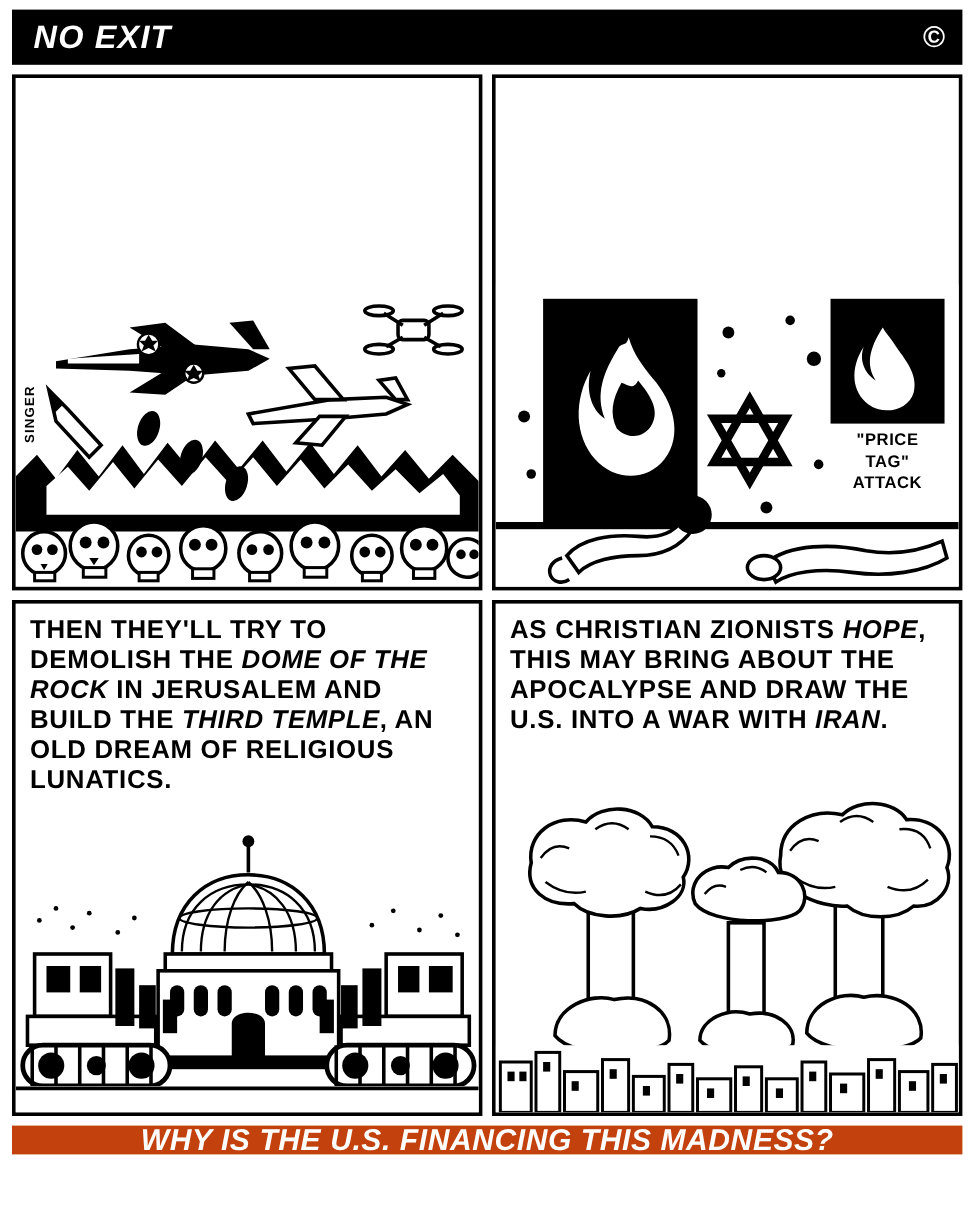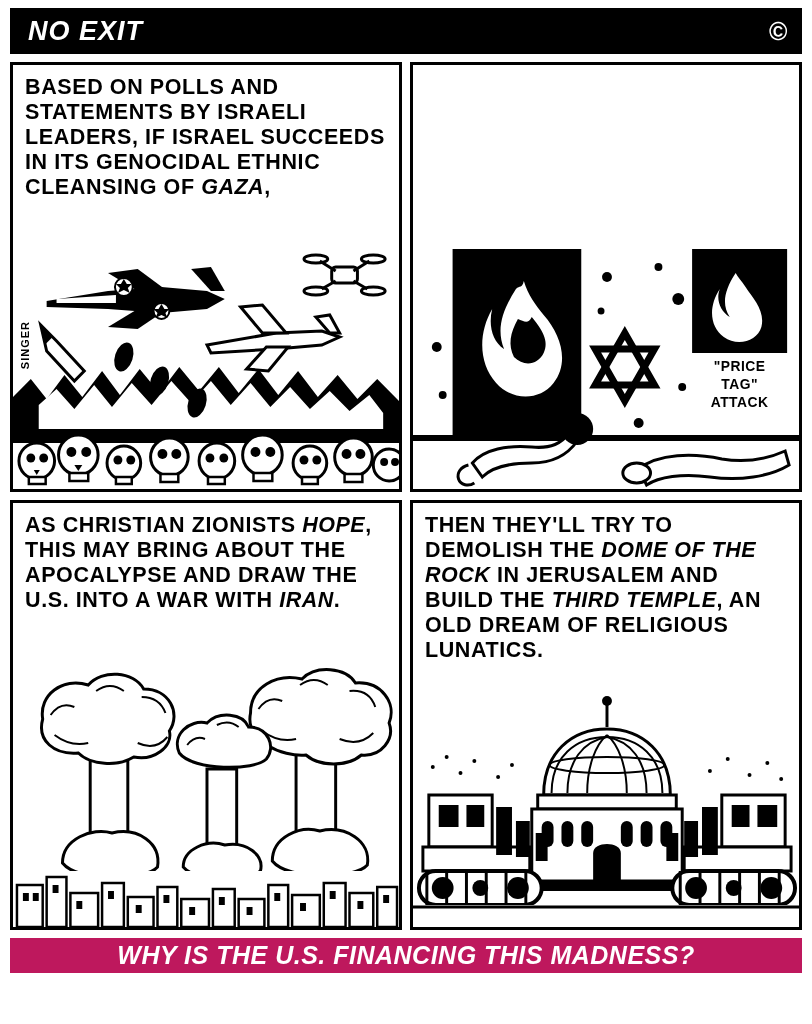--- a/index.html
+++ b/index.html
@@ -91,22 +91,22 @@
   }
   .panel-art {
     position: absolute;
     left: 0; right: 0; bottom: 0;
     z-index: 1;
   }
 
   
   .footer-bar {
     margin-top: 8px;
-    height: 35px;
-    background: #be185d;
+    height: 24px;
+    background: #c2410c;
     color: #ffffff;
     display: flex;
     align-items: center;
     justify-content: center;
     box-sizing: border-box;
   }
   .footer-text {
     font-size: 25px;
     font-weight: bold;
     font-style: italic;
@@ -147,23 +147,20 @@
   <div class="header-bar">
     <div class="header-title">NO EXIT</div>
     <div class="header-credit">
       <span class="copyright-glyph">©</span>
     </div>
   </div>
 
   <div class="panel-grid">
 
     <div class="panel">
-      <div class="panel-text">
-        <span>BASED ON POLLS AND STATEMENTS BY ISRAELI LEADERS, IF ISRAEL SUCCEEDS IN ITS GENOCIDAL ETHNIC CLEANSING OF </span><span class="em">GAZA</span><span>,</span>
-      </div>
 
       <div class="signature">SINGER</div>
 
       <div class="panel-art" style="height:260px;">
         <svg class="art-svg" viewBox="0 0 390 260" preserveAspectRatio="none">
 
           <polygon points="0,168 18,150 34,170 52,146 70,168 90,142 108,166 128,140 148,164 168,138 188,162 208,138 228,164 248,140 268,166 288,142 308,168 328,146 348,170 368,150 390,172 390,214 0,214" fill="#000"></polygon>
           <polygon points="26,176 44,160 62,180 82,156 100,178 120,154 140,176 160,152 180,174 200,152 220,176 240,154 260,178 280,158 300,180 320,162 340,182 360,166 374,184 374,200 26,200" fill="#fff"></polygon>
 
           <g>
@@ -315,89 +312,20 @@
 
           <g>
             <path d="M60,226 C72,212 96,208 120,210 C140,212 150,206 158,196 L166,204 C156,218 140,226 120,226 C100,226 80,230 70,240 Z" fill="#fff" stroke="#000" stroke-width="3"></path>
             <circle cx="166" cy="192" r="16" fill="#000"></circle>
             <path d="M56,228 c-8,2 -12,8 -10,14 c2,6 10,8 16,4" fill="#fff" stroke="#000" stroke-width="3"></path>
           </g>
 
           <g>
             <path d="M228,232 C248,216 284,216 312,222 C336,226 358,222 376,214 L380,228 C360,240 330,244 300,240 C272,236 248,240 236,248 Z" fill="#fff" stroke="#000" stroke-width="3"></path>
             <ellipse cx="226" cy="236" rx="14" ry="10" fill="#fff" stroke="#000" stroke-width="3"></ellipse>
-          </g>
-        </svg>
-      </div>
-    </div>
-
-    <div class="panel">
-      <div class="panel-text">
-        <span>AS CHRISTIAN ZIONISTS </span><span class="em">HOPE</span><span>, THIS MAY BRING ABOUT THE APOCALYPSE AND DRAW THE U.S. INTO A WAR WITH </span><span class="em">IRAN</span><span>.</span>
-      </div>
-
-      <div class="panel-art" style="height:262px;">
-        <svg class="art-svg" viewBox="0 0 390 262" preserveAspectRatio="none">
-
-          <g>
-            <rect x="286" y="70" width="40" height="130" fill="#fff" stroke="#000" stroke-width="3"></rect>
-            <path d="M240,48 C240,22 266,8 292,14 C306,0 336,2 346,18 C372,16 388,38 380,58 C386,74 372,92 352,90 C338,102 310,102 296,90 C272,92 234,76 240,48 Z" fill="#fff" stroke="#000" stroke-width="3"></path>
-            <path d="M248,44 q10,-14 24,-8 M290,20 q14,-10 28,0 M340,26 q20,-2 26,16 M252,66 q16,12 34,8 M330,74 q20,8 34,-6" fill="none" stroke="#000" stroke-width="2"></path>
-            <path d="M262,196 C262,172 290,160 310,166 C336,160 362,176 358,200 C346,214 278,216 262,196 Z" fill="#fff" stroke="#000" stroke-width="3"></path>
-          </g>
-
-          <g>
-            <rect x="196" y="104" width="30" height="100" fill="#fff" stroke="#000" stroke-width="3"></rect>
-            <path d="M168,88 C160,70 178,54 196,58 C208,46 232,48 238,62 C258,62 266,82 256,94 C244,106 182,106 168,88 Z" fill="#fff" stroke="#000" stroke-width="3"></path>
-            <path d="M176,80 q8,-10 18,-6 M206,60 q12,-6 22,2" fill="none" stroke="#000" stroke-width="2"></path>
-            <path d="M172,202 C172,184 196,174 214,180 C236,176 254,190 250,206 C236,218 186,218 172,202 Z" fill="#fff" stroke="#000" stroke-width="3"></path>
-          </g>
-
-          <g>
-            <rect x="78" y="78" width="38" height="122" fill="#fff" stroke="#000" stroke-width="3"></rect>
-            <path d="M30,54 C26,30 50,12 76,20 C90,4 122,6 132,24 C158,24 170,48 158,66 C162,82 142,96 122,92 C106,102 78,100 66,88 C42,90 24,76 30,54 Z" fill="#fff" stroke="#000" stroke-width="3"></path>
-            <path d="M38,50 q10,-14 24,-8 M84,26 q14,-10 28,0 M130,32 q18,0 24,16 M42,70 q16,12 34,8 M126,78 q18,8 30,-6" fill="none" stroke="#000" stroke-width="2"></path>
-            <path d="M50,198 C50,174 80,162 100,168 C126,162 150,178 146,202 C134,216 66,218 50,198 Z" fill="#fff" stroke="#000" stroke-width="3"></path>
-          </g>
-
-          <g>
-            <rect x="0" y="206" width="390" height="56" fill="#fff"></rect>
-            <g fill="#fff" stroke="#000" stroke-width="2.5">
-              <rect x="4" y="220" width="26" height="42"></rect>
-              <rect x="34" y="212" width="20" height="50"></rect>
-              <rect x="58" y="228" width="28" height="34"></rect>
-              <rect x="90" y="218" width="22" height="44"></rect>
-              <rect x="116" y="232" width="26" height="30"></rect>
-              <rect x="146" y="222" width="20" height="40"></rect>
-              <rect x="170" y="234" width="28" height="28"></rect>
-              <rect x="202" y="224" width="22" height="38"></rect>
-              <rect x="228" y="234" width="26" height="28"></rect>
-              <rect x="258" y="220" width="20" height="42"></rect>
-              <rect x="282" y="230" width="28" height="32"></rect>
-              <rect x="314" y="218" width="22" height="44"></rect>
-              <rect x="340" y="228" width="24" height="34"></rect>
-              <rect x="368" y="222" width="20" height="40"></rect>
-            </g>
-            <g fill="#000">
-              <rect x="10" y="228" width="6" height="8"></rect>
-                <rect x="20" y="228" width="6" height="8"></rect>
-              <rect x="40" y="220" width="6" height="8"></rect>
-                <rect x="64" y="236" width="6" height="8"></rect>
-              <rect x="96" y="226" width="6" height="8"></rect>
-                <rect x="124" y="240" width="6" height="8"></rect>
-              <rect x="152" y="230" width="6" height="8"></rect>
-                <rect x="178" y="242" width="6" height="8"></rect>
-              <rect x="208" y="232" width="6" height="8"></rect>
-                <rect x="236" y="242" width="6" height="8"></rect>
-              <rect x="264" y="228" width="6" height="8"></rect>
-                <rect x="290" y="238" width="6" height="8"></rect>
-              <rect x="320" y="226" width="6" height="8"></rect>
-                <rect x="348" y="236" width="6" height="8"></rect>
-              <rect x="374" y="230" width="6" height="8"></rect>
-            </g>
           </g>
         </svg>
       </div>
     </div>
 
     <div class="panel">
       <div class="panel-text">
         <span>THEN THEY'LL TRY TO DEMOLISH THE </span><span class="em">DOME OF THE ROCK</span><span> IN JERUSALEM AND BUILD THE </span><span class="em">THIRD TEMPLE</span><span>, AN OLD DREAM OF RELIGIOUS LUNATICS.</span>
       </div>
 
@@ -486,19 +414,88 @@
             <circle cx="358" cy="76" r="2"></circle>
               <circle cx="372" cy="92" r="2"></circle>
           </g>
 
           <rect x="0" y="218" width="390" height="22" fill="#fff" stroke="none"></rect>
           <line x1="0" y1="220" x2="390" y2="220" stroke="#000" stroke-width="3"></line>
         </svg>
       </div>
     </div>
 
+    <div class="panel">
+      <div class="panel-text">
+        <span>AS CHRISTIAN ZIONISTS </span><span class="em">HOPE</span><span>, THIS MAY BRING ABOUT THE APOCALYPSE AND DRAW THE U.S. INTO A WAR WITH </span><span class="em">IRAN</span><span>.</span>
+      </div>
+
+      <div class="panel-art" style="height:262px;">
+        <svg class="art-svg" viewBox="0 0 390 262" preserveAspectRatio="none">
+
+          <g>
+            <rect x="286" y="70" width="40" height="130" fill="#fff" stroke="#000" stroke-width="3"></rect>
+            <path d="M240,48 C240,22 266,8 292,14 C306,0 336,2 346,18 C372,16 388,38 380,58 C386,74 372,92 352,90 C338,102 310,102 296,90 C272,92 234,76 240,48 Z" fill="#fff" stroke="#000" stroke-width="3"></path>
+            <path d="M248,44 q10,-14 24,-8 M290,20 q14,-10 28,0 M340,26 q20,-2 26,16 M252,66 q16,12 34,8 M330,74 q20,8 34,-6" fill="none" stroke="#000" stroke-width="2"></path>
+            <path d="M262,196 C262,172 290,160 310,166 C336,160 362,176 358,200 C346,214 278,216 262,196 Z" fill="#fff" stroke="#000" stroke-width="3"></path>
+          </g>
+
+          <g>
+            <rect x="196" y="104" width="30" height="100" fill="#fff" stroke="#000" stroke-width="3"></rect>
+            <path d="M168,88 C160,70 178,54 196,58 C208,46 232,48 238,62 C258,62 266,82 256,94 C244,106 182,106 168,88 Z" fill="#fff" stroke="#000" stroke-width="3"></path>
+            <path d="M176,80 q8,-10 18,-6 M206,60 q12,-6 22,2" fill="none" stroke="#000" stroke-width="2"></path>
+            <path d="M172,202 C172,184 196,174 214,180 C236,176 254,190 250,206 C236,218 186,218 172,202 Z" fill="#fff" stroke="#000" stroke-width="3"></path>
+          </g>
+
+          <g>
+            <rect x="78" y="78" width="38" height="122" fill="#fff" stroke="#000" stroke-width="3"></rect>
+            <path d="M30,54 C26,30 50,12 76,20 C90,4 122,6 132,24 C158,24 170,48 158,66 C162,82 142,96 122,92 C106,102 78,100 66,88 C42,90 24,76 30,54 Z" fill="#fff" stroke="#000" stroke-width="3"></path>
+            <path d="M38,50 q10,-14 24,-8 M84,26 q14,-10 28,0 M130,32 q18,0 24,16 M42,70 q16,12 34,8 M126,78 q18,8 30,-6" fill="none" stroke="#000" stroke-width="2"></path>
+            <path d="M50,198 C50,174 80,162 100,168 C126,162 150,178 146,202 C134,216 66,218 50,198 Z" fill="#fff" stroke="#000" stroke-width="3"></path>
+          </g>
+
+          <g>
+            <rect x="0" y="206" width="390" height="56" fill="#fff"></rect>
+            <g fill="#fff" stroke="#000" stroke-width="2.5">
+              <rect x="4" y="220" width="26" height="42"></rect>
+              <rect x="34" y="212" width="20" height="50"></rect>
+              <rect x="58" y="228" width="28" height="34"></rect>
+              <rect x="90" y="218" width="22" height="44"></rect>
+              <rect x="116" y="232" width="26" height="30"></rect>
+              <rect x="146" y="222" width="20" height="40"></rect>
+              <rect x="170" y="234" width="28" height="28"></rect>
+              <rect x="202" y="224" width="22" height="38"></rect>
+              <rect x="228" y="234" width="26" height="28"></rect>
+              <rect x="258" y="220" width="20" height="42"></rect>
+              <rect x="282" y="230" width="28" height="32"></rect>
+              <rect x="314" y="218" width="22" height="44"></rect>
+              <rect x="340" y="228" width="24" height="34"></rect>
+              <rect x="368" y="222" width="20" height="40"></rect>
+            </g>
+            <g fill="#000">
+              <rect x="10" y="228" width="6" height="8"></rect>
+                <rect x="20" y="228" width="6" height="8"></rect>
+              <rect x="40" y="220" width="6" height="8"></rect>
+                <rect x="64" y="236" width="6" height="8"></rect>
+              <rect x="96" y="226" width="6" height="8"></rect>
+                <rect x="124" y="240" width="6" height="8"></rect>
+              <rect x="152" y="230" width="6" height="8"></rect>
+                <rect x="178" y="242" width="6" height="8"></rect>
+              <rect x="208" y="232" width="6" height="8"></rect>
+                <rect x="236" y="242" width="6" height="8"></rect>
+              <rect x="264" y="228" width="6" height="8"></rect>
+                <rect x="290" y="238" width="6" height="8"></rect>
+              <rect x="320" y="226" width="6" height="8"></rect>
+                <rect x="348" y="236" width="6" height="8"></rect>
+              <rect x="374" y="230" width="6" height="8"></rect>
+            </g>
+          </g>
+        </svg>
+      </div>
+    </div>
+
   </div>
 
   <div class="footer-bar">
     <div class="footer-text">WHY IS THE U.S. FINANCING THIS MADNESS?</div>
   </div>
 
 </div>
 
 </body></html>

